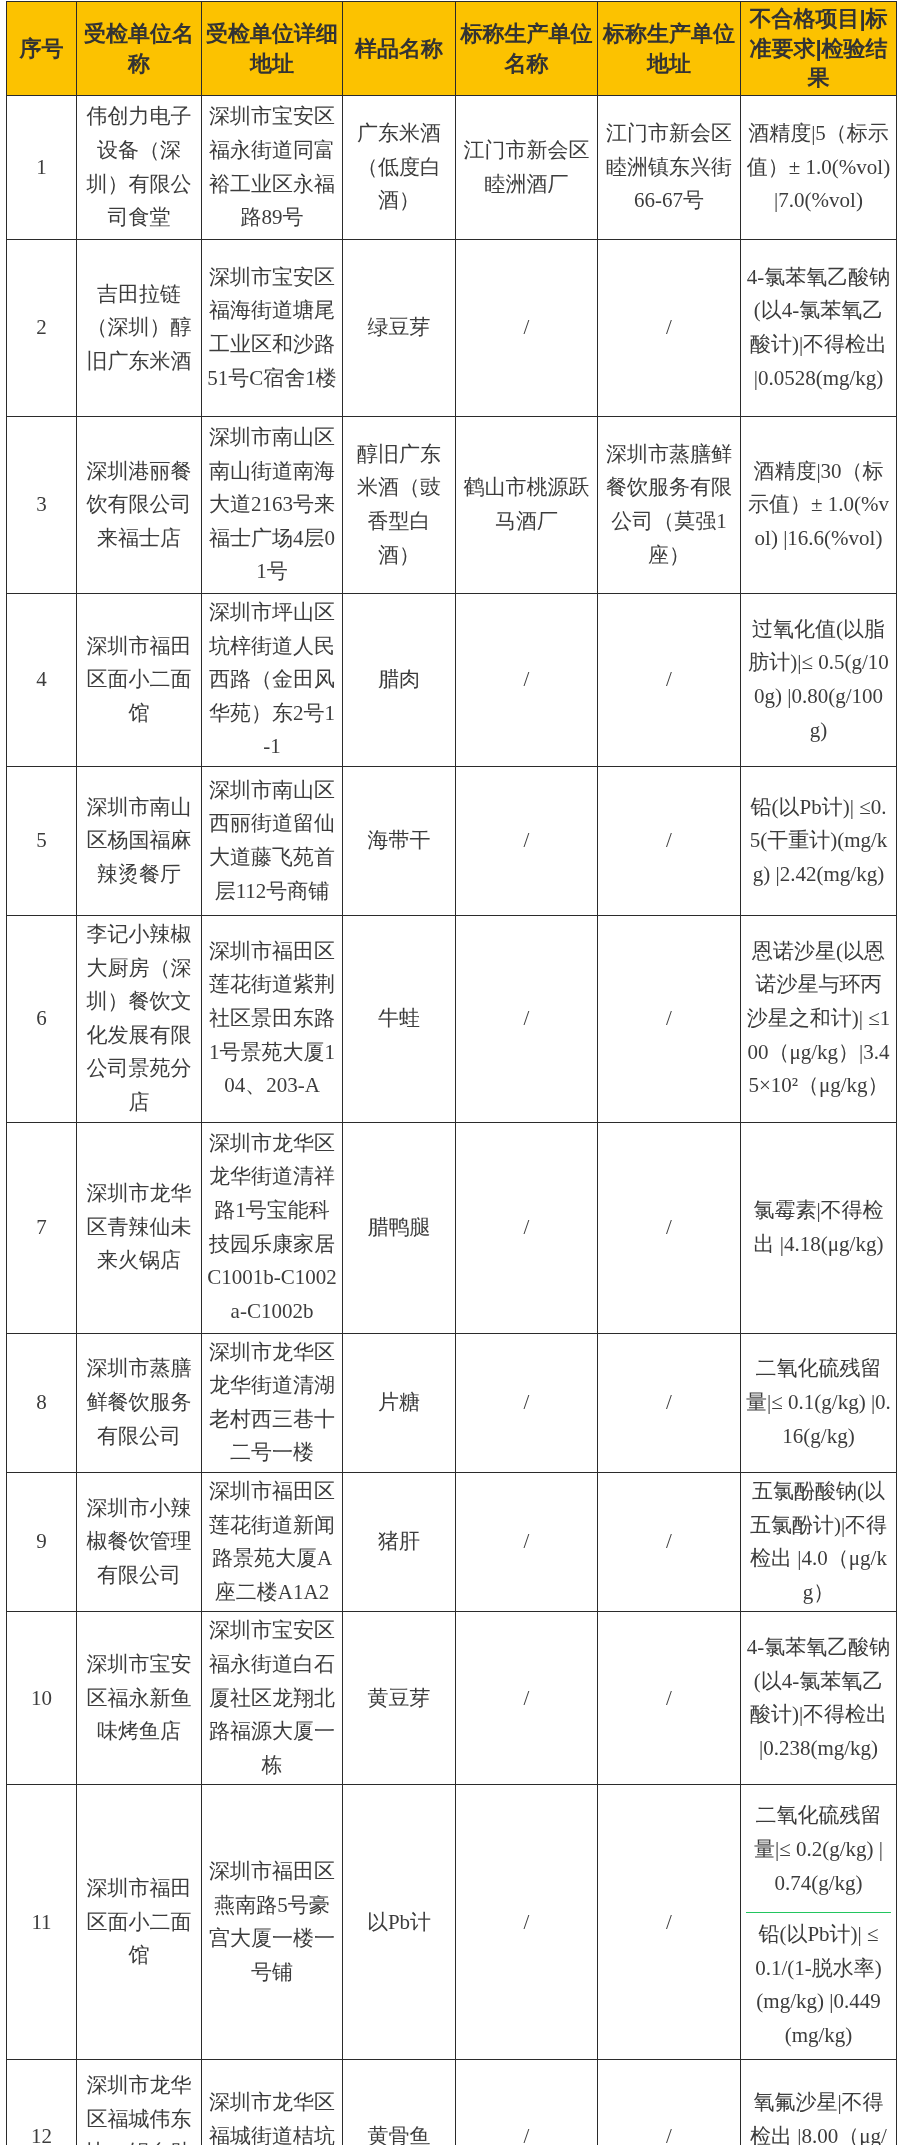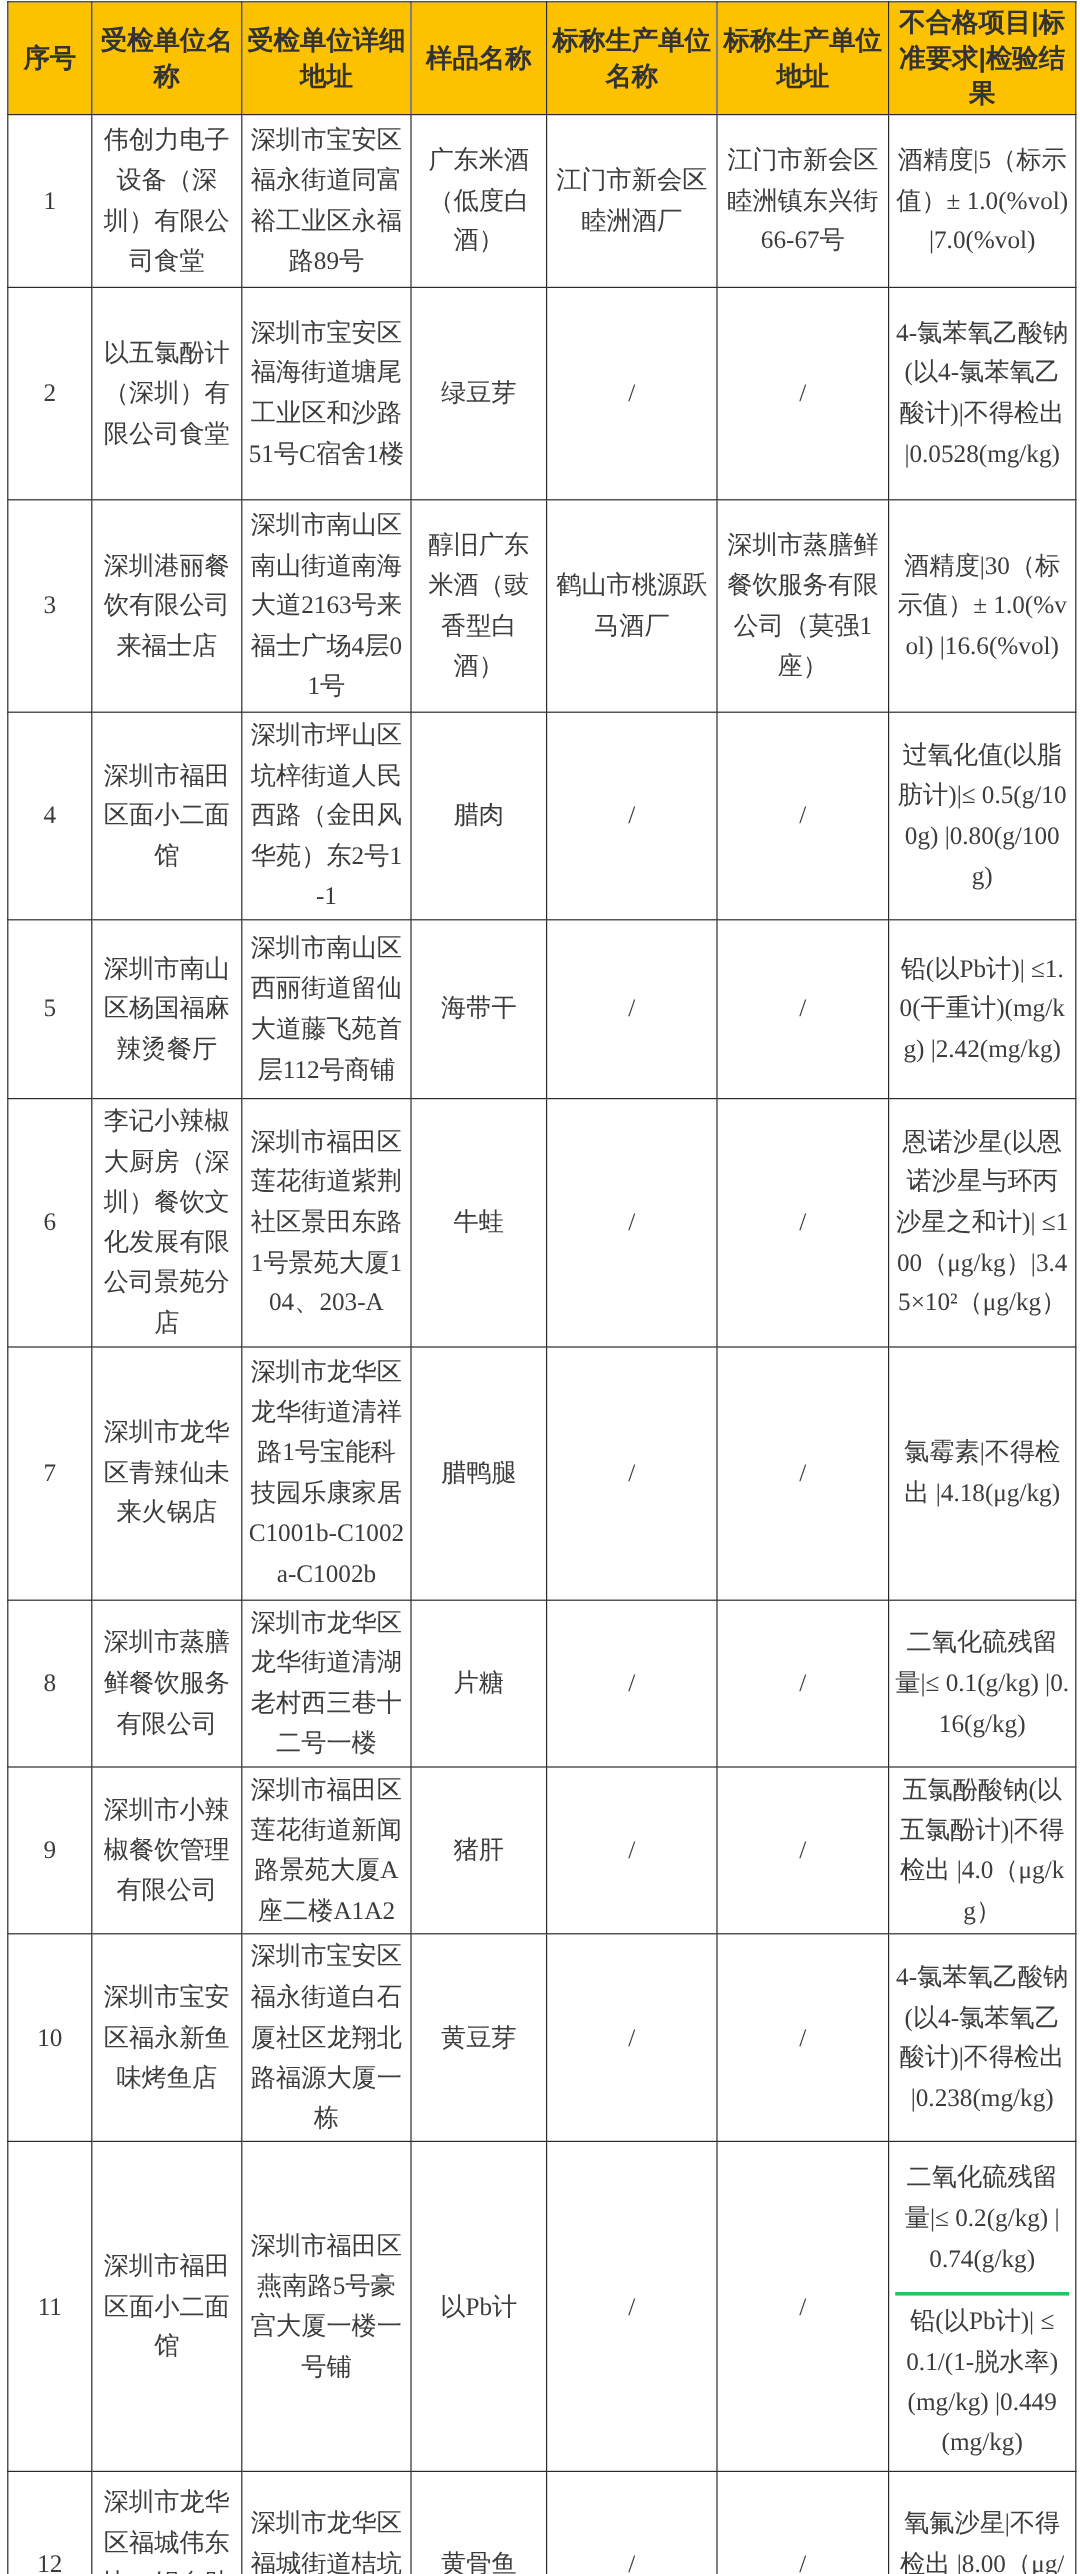--- a/index.html
+++ b/index.html
@@ -49,21 +49,21 @@
   }
   td.split .sub {
     display: flex;
     align-items: center;
     justify-content: center;
     box-sizing: border-box;
     padding: 2px 5px;
   }
   td.split .sub-a {
     height: 126px;
-    border-bottom: 3px solid #22c55e;
+    border-bottom: 1px solid #22c55e;
   }
   td.split .sub-b {
     height: 144px;
   }
 </style>
 </head>
 <body>
 
 <div class="page">
   <table class="insp">
@@ -92,21 +92,21 @@
         <td>1</td>
         <td>伟创力电子设备（深圳）有限公司食堂</td>
         <td>深圳市宝安区福永街道同富裕工业区永福路89号</td>
         <td>广东米酒（低度白酒）</td>
         <td>江门市新会区睦洲酒厂</td>
         <td>江门市新会区睦洲镇东兴街66-67号</td>
         <td>酒精度|5（标示值）± 1.0(%vol) |7.0(%vol)</td>
       </tr>
       <tr style="height:177px">
         <td>2</td>
-        <td>以五氯酚计（深圳）有限公司食堂</td>
+        <td>吉田拉链（深圳）醇旧广东米酒</td>
         <td>深圳市宝安区福海街道塘尾工业区和沙路51号C宿舍1楼</td>
         <td>绿豆芽</td>
         <td>/</td>
         <td>/</td>
         <td>4-氯苯氧乙酸钠(以4-氯苯氧乙酸计)|不得检出 |0.0528(mg/kg)</td>
       </tr>
       <tr style="height:177px">
         <td>3</td>
         <td>深圳港丽餐饮有限公司来福士店</td>
         <td>深圳市南山区南山街道南海大道2163号来福士广场4层01号</td>
@@ -124,21 +124,21 @@
         <td>/</td>
         <td>过氧化值(以脂肪计)|≤ 0.5(g/100g) |0.80(g/100g)</td>
       </tr>
       <tr style="height:149px">
         <td>5</td>
         <td>深圳市南山区杨国福麻辣烫餐厅</td>
         <td>深圳市南山区西丽街道留仙大道藤飞苑首层112号商铺</td>
         <td>海带干</td>
         <td>/</td>
         <td>/</td>
-        <td>铅(以Pb计)| ≤1.0(干重计)(mg/kg) |2.42(mg/kg)</td>
+        <td>铅(以Pb计)| ≤0.5(干重计)(mg/kg) |2.42(mg/kg)</td>
       </tr>
       <tr style="height:198px">
         <td>6</td>
         <td>李记小辣椒大厨房（深圳）餐饮文化发展有限公司景苑分店</td>
         <td>深圳市福田区莲花街道紫荆社区景田东路1号景苑大厦104、203-A</td>
         <td>牛蛙</td>
         <td>/</td>
         <td>/</td>
         <td>恩诺沙星(以恩诺沙星与环丙沙星之和计)| ≤100（μg/kg）|3.45×10²（μg/kg）</td>
       </tr>

